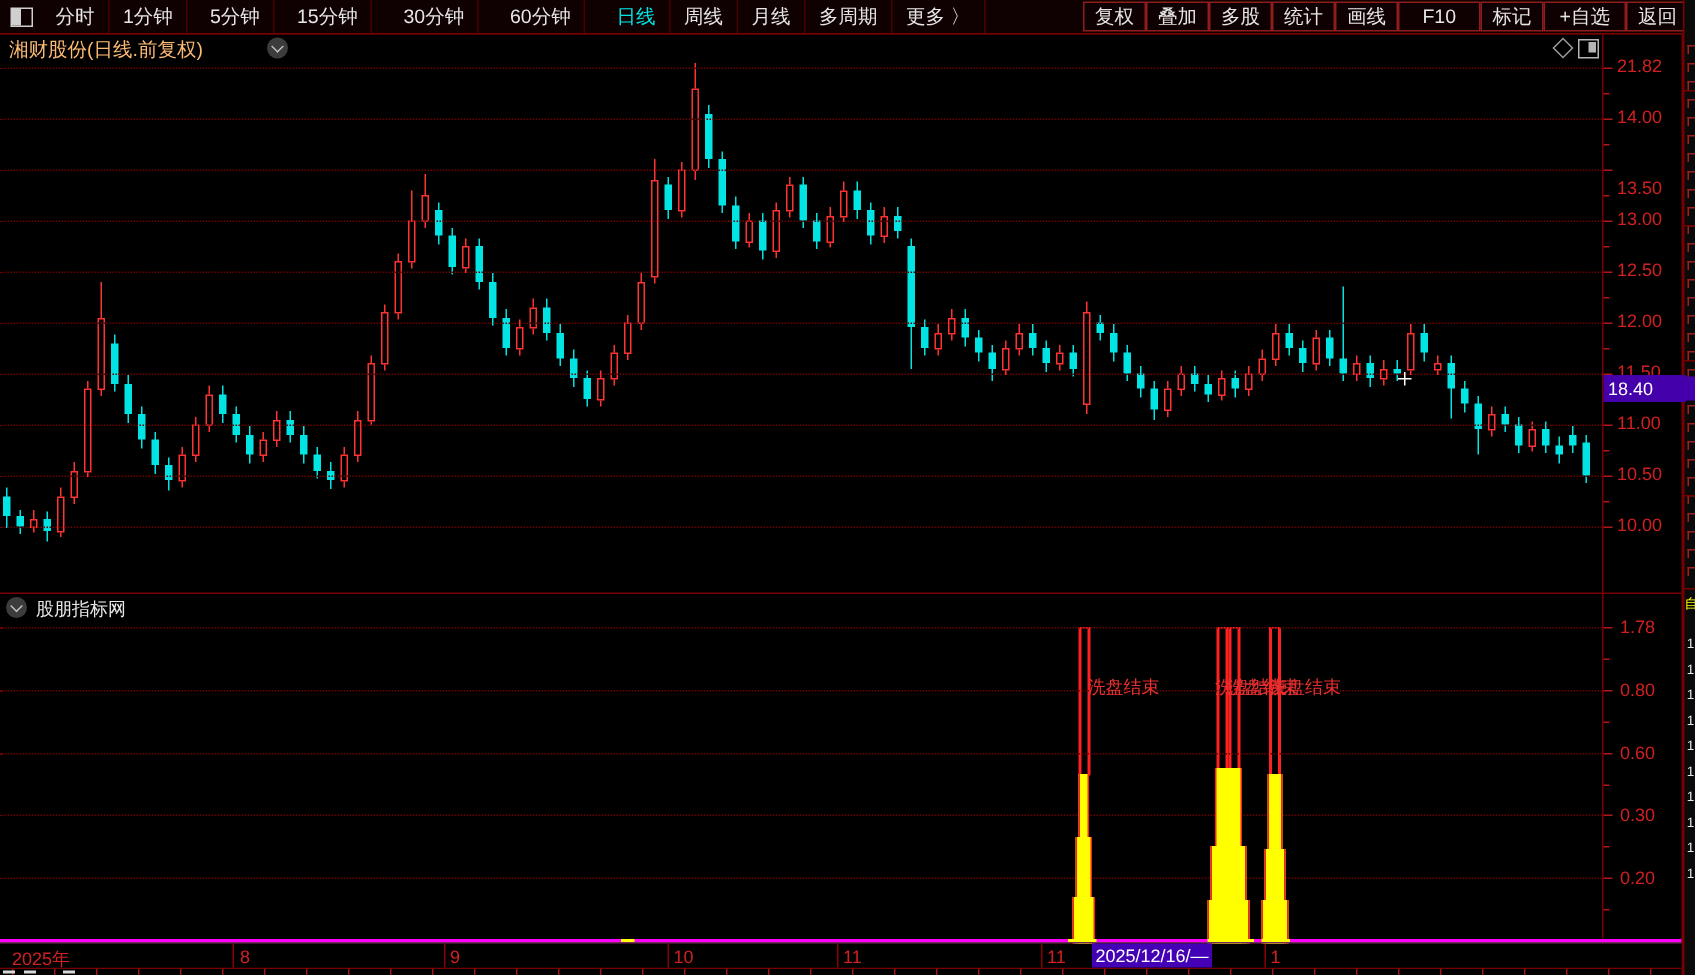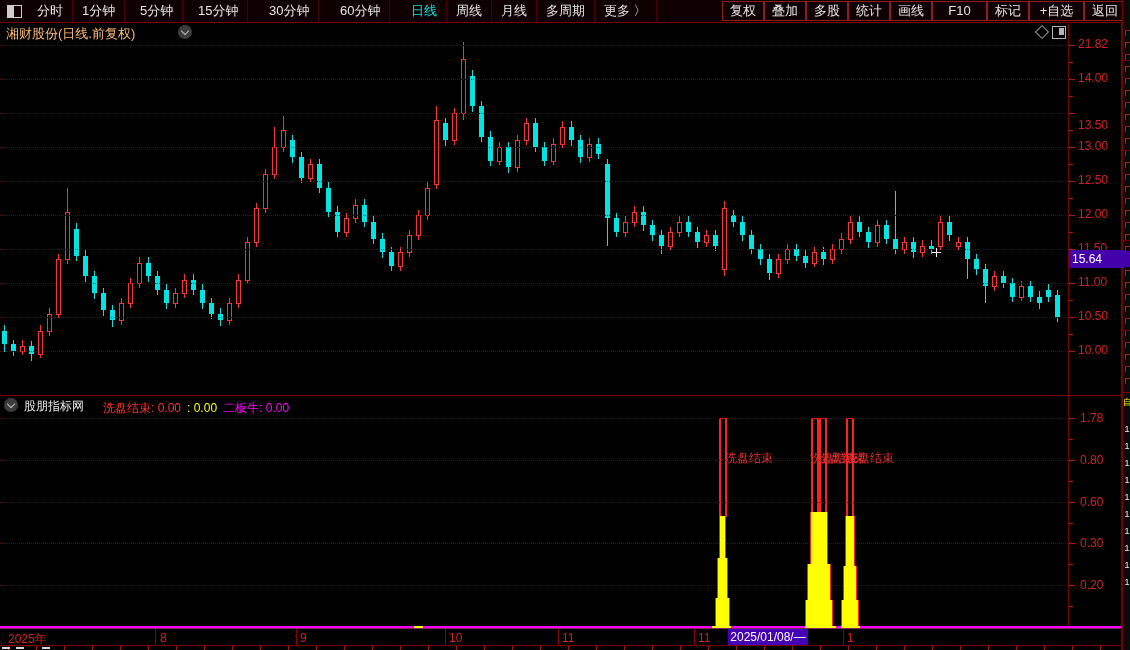--- a/index.html
+++ b/index.html
@@ -298,26 +298,25 @@
       <div style="position: absolute; left: 1030px; top: 280.96px; width: 1px; height: 21.08px; background: rgb(0, 228, 228);"></div>
       <div style="position: absolute; left: 1028px; top: 286.4px; width: 5px; height: 10.2px; background: rgb(0, 228, 228);"></div>
       <div style="position: absolute; left: 1039px; top: 291.16px; width: 1px; height: 17.68px; background: rgb(0, 228, 228);"></div>
       <div style="position: absolute; left: 1037px; top: 296.6px; width: 5px; height: 6.8px; background: rgb(0, 228, 228);"></div>
       <div style="position: absolute; left: 1048px; top: 284.36px; width: 1px; height: 17.68px; background: rgb(0, 228, 228);"></div>
       <div style="position: absolute; left: 1046px; top: 289.8px; width: 5px; height: 6.8px; background: rgb(0, 228, 228);"></div>
       <div style="position: absolute; left: 1057px; top: 289.8px; width: 1px; height: 32.64px; background: rgb(0, 228, 228);"></div>
       <div style="position: absolute; left: 1055px; top: 295.24px; width: 5px; height: 21.76px; background: rgb(0, 228, 228);"></div>
     </div>
 
-  <div id="cur-price" style="top: 250.2px;">15.64</div>
+  <div id="cur-price" style="top: 250.2px;">18.40</div>
 
   <div class="abs" style="left:0;top:396px;width:1068px;height:18px;background:#000;z-index:12;">
     <span class="circle-chevron" style="left:4px;top:2px;"></span>
     <span class="abs" style="left:24px;top:2px;color:#e8e8e8;font-size:12px;">股朋指标网</span>
-    <span id="ind-vals" class="abs" style="left:103px;top:2px;"><span class="ind-seg" style="color: rgb(255, 50, 50);">洗盘结束: 0.00</span><span class="ind-seg" style="color: rgb(255, 255, 0);">: 0.00</span><span class="ind-seg" style="color: rgb(255, 0, 255);">二板牛: 0.00</span></span>
   </div>
 
   <div id="ind-plot">
       <div style="position: absolute; left: 719px; top: 418px; width: 4px; height: 98.23px; border-left: 2px solid rgb(255, 32, 32); border-right: 2px solid rgb(255, 32, 32); border-top: 1px solid rgb(255, 32, 32);"></div>
       <div style="position: absolute; left: 718.5px; top: 516.23px; width: 5px; height: 112.77px; background: rgb(255, 255, 0); border-left: 1px solid rgb(255, 32, 32); border-right: 1px solid rgb(255, 32, 32); z-index: 3;"></div>
       <div style="position: absolute; left: 716.5px; top: 558.03px; width: 9px; height: 70.97px; background: rgb(255, 255, 0); border-left: 1px solid rgb(255, 32, 32); border-right: 1px solid rgb(255, 32, 32); z-index: 3;"></div>
       <div style="position: absolute; left: 714.5px; top: 597.74px; width: 13px; height: 31.26px; background: rgb(255, 255, 0); border-left: 1px solid rgb(255, 32, 32); border-right: 1px solid rgb(255, 32, 32); z-index: 3;"></div>
       <div style="position: absolute; left: 811px; top: 418px; width: 4px; height: 94.05px; border-left: 2px solid rgb(255, 32, 32); border-right: 2px solid rgb(255, 32, 32); border-top: 1px solid rgb(255, 32, 32);"></div>
       <div style="position: absolute; left: 819px; top: 418px; width: 4px; height: 94.05px; border-left: 2px solid rgb(255, 32, 32); border-right: 2px solid rgb(255, 32, 32); border-top: 1px solid rgb(255, 32, 32);"></div>
       <div style="position: absolute; left: 810px; top: 512.05px; width: 16px; height: 116.95px; background: rgb(255, 255, 0); border-left: 1px solid rgb(255, 32, 32); border-right: 1px solid rgb(255, 32, 32); z-index: 3;"></div>
@@ -340,21 +339,21 @@
       <div class="date-label" style="left: 562px;">11</div>
       <div class="date-label" style="left: 698px;">11</div>
       <div class="date-label" style="left: 847px;">1</div>
       <div style="position: absolute; left: 155px; top: 0px; width: 1px; height: 16px; background: rgb(138, 0, 0);"></div>
       <div style="position: absolute; left: 296px; top: 0px; width: 1px; height: 16px; background: rgb(138, 0, 0);"></div>
       <div style="position: absolute; left: 445px; top: 0px; width: 1px; height: 16px; background: rgb(138, 0, 0);"></div>
       <div style="position: absolute; left: 558px; top: 0px; width: 1px; height: 16px; background: rgb(138, 0, 0);"></div>
       <div style="position: absolute; left: 694px; top: 0px; width: 1px; height: 16px; background: rgb(138, 0, 0);"></div>
       <div style="position: absolute; left: 843px; top: 0px; width: 1px; height: 16px; background: rgb(138, 0, 0);"></div>
     </div>
-  <div id="date-hl" style="top: 629px; height: 16px; line-height: 16px; left: 728px; width: 80px;">2025/01/08/—</div>
+  <div id="date-hl" style="top: 629px; height: 16px; line-height: 16px; left: 728px; width: 80px;">2025/12/16/—</div>
   <div id="bottom-ticks">
       <div style="position: absolute; left: 8px; top: 646px; width: 1px; height: 4px; background: rgb(160, 21, 21);"></div>
       <div style="position: absolute; left: 36px; top: 646px; width: 1px; height: 4px; background: rgb(160, 21, 21);"></div>
       <div style="position: absolute; left: 64px; top: 646px; width: 1px; height: 4px; background: rgb(160, 21, 21);"></div>
       <div style="position: absolute; left: 92px; top: 646px; width: 1px; height: 4px; background: rgb(160, 21, 21);"></div>
       <div style="position: absolute; left: 120px; top: 646px; width: 1px; height: 4px; background: rgb(160, 21, 21);"></div>
       <div style="position: absolute; left: 148px; top: 646px; width: 1px; height: 4px; background: rgb(160, 21, 21);"></div>
       <div style="position: absolute; left: 176px; top: 646px; width: 1px; height: 4px; background: rgb(160, 21, 21);"></div>
       <div style="position: absolute; left: 204px; top: 646px; width: 1px; height: 4px; background: rgb(160, 21, 21);"></div>
       <div style="position: absolute; left: 232px; top: 646px; width: 1px; height: 4px; background: rgb(160, 21, 21);"></div>

